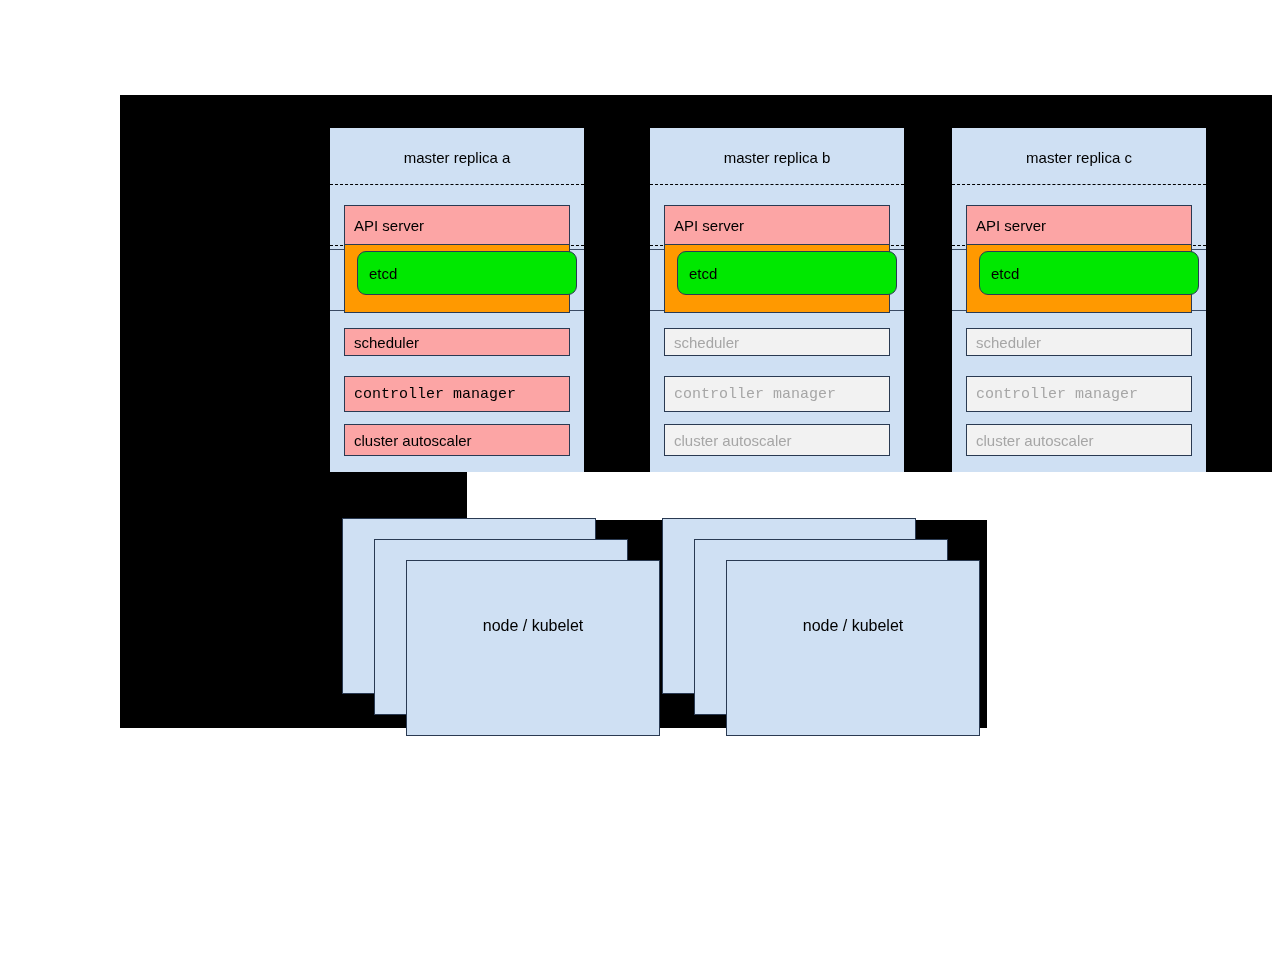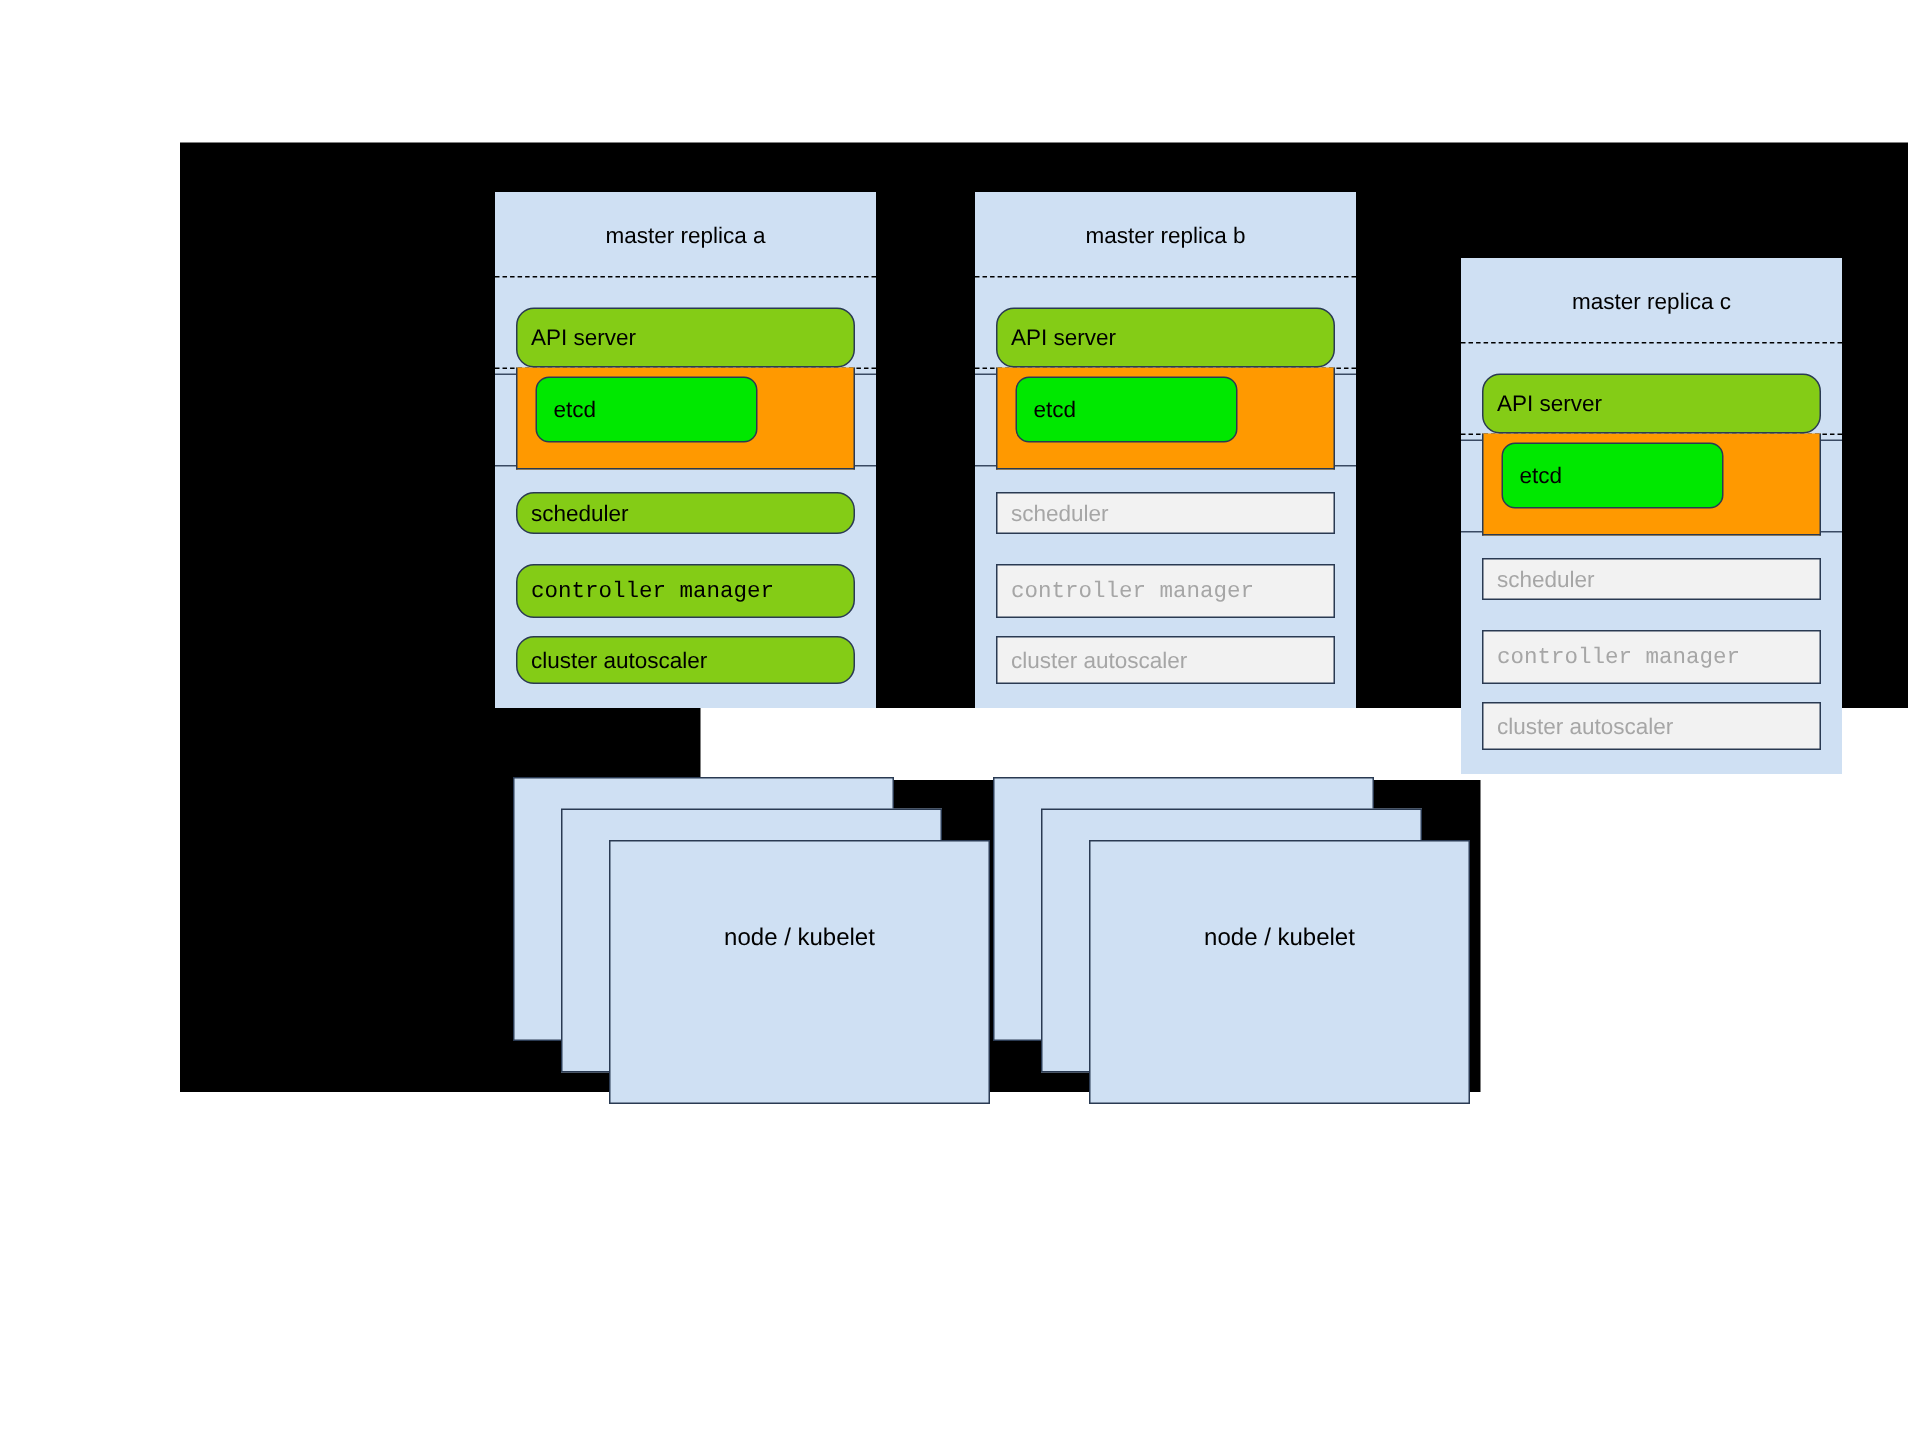--- a/index.html
+++ b/index.html
@@ -35,21 +35,21 @@
   .replica {
     position: absolute;
     top: 128px;
     width: 254px;
     height: 344px;
     background: #cfe0f3;
     box-sizing: border-box;
   }
   #replica-0 { left: 330px; }
   #replica-1 { left: 650px; padding-left: 38px; }
-  #replica-2 { left: 974px; margin-top: 44px; }
+  #replica-2 { left: 952px; }
 
   .replica-title {
     position: absolute;
     left: 0; top: 20px;
     width: 100%;
     text-align: center;
     font-size: 15px;
     color: #000000;
     line-height: 20px;
   }
@@ -82,42 +82,42 @@
     left: 14px;
     width: 226px;
     box-sizing: border-box;
     border: 1px solid #2a3a52;
     font-size: 15px;
     color: #000000;
     display: flex;
     align-items: center;
     padding-left: 9px;
   }
-  .comp.active   { background: #84cc16; border-radius: 12px; }
+  .comp.active   { background: #fca5a5; }
   .comp.inactive { background: #f2f2f2; color: #a6a6a6; }
 
   .comp-api   { top: 77px;  height: 40px; z-index: 3; }
   .comp-etcdwrap {
     position: absolute;
     left: 14px;
     top: 117px;
     width: 226px;
     height: 68px;
     background: #ff9900;
     border-left: 1px solid #2a3a52;
     border-right: 1px solid #2a3a52;
     border-bottom: 1px solid #2a3a52;
     box-sizing: border-box;
     z-index: 2;
   }
   .etcd-box {
     position: absolute;
     left: 12px;
     top: 6px;
-    width: 148px;
+    width: 220px;
     height: 44px;
     background: #00e800;
     border: 1px solid #2a3a52;
     border-radius: 9px;
     box-sizing: border-box;
     display: flex;
     align-items: center;
     padding-left: 11px;
     font-size: 15px;
     color: #000000;

